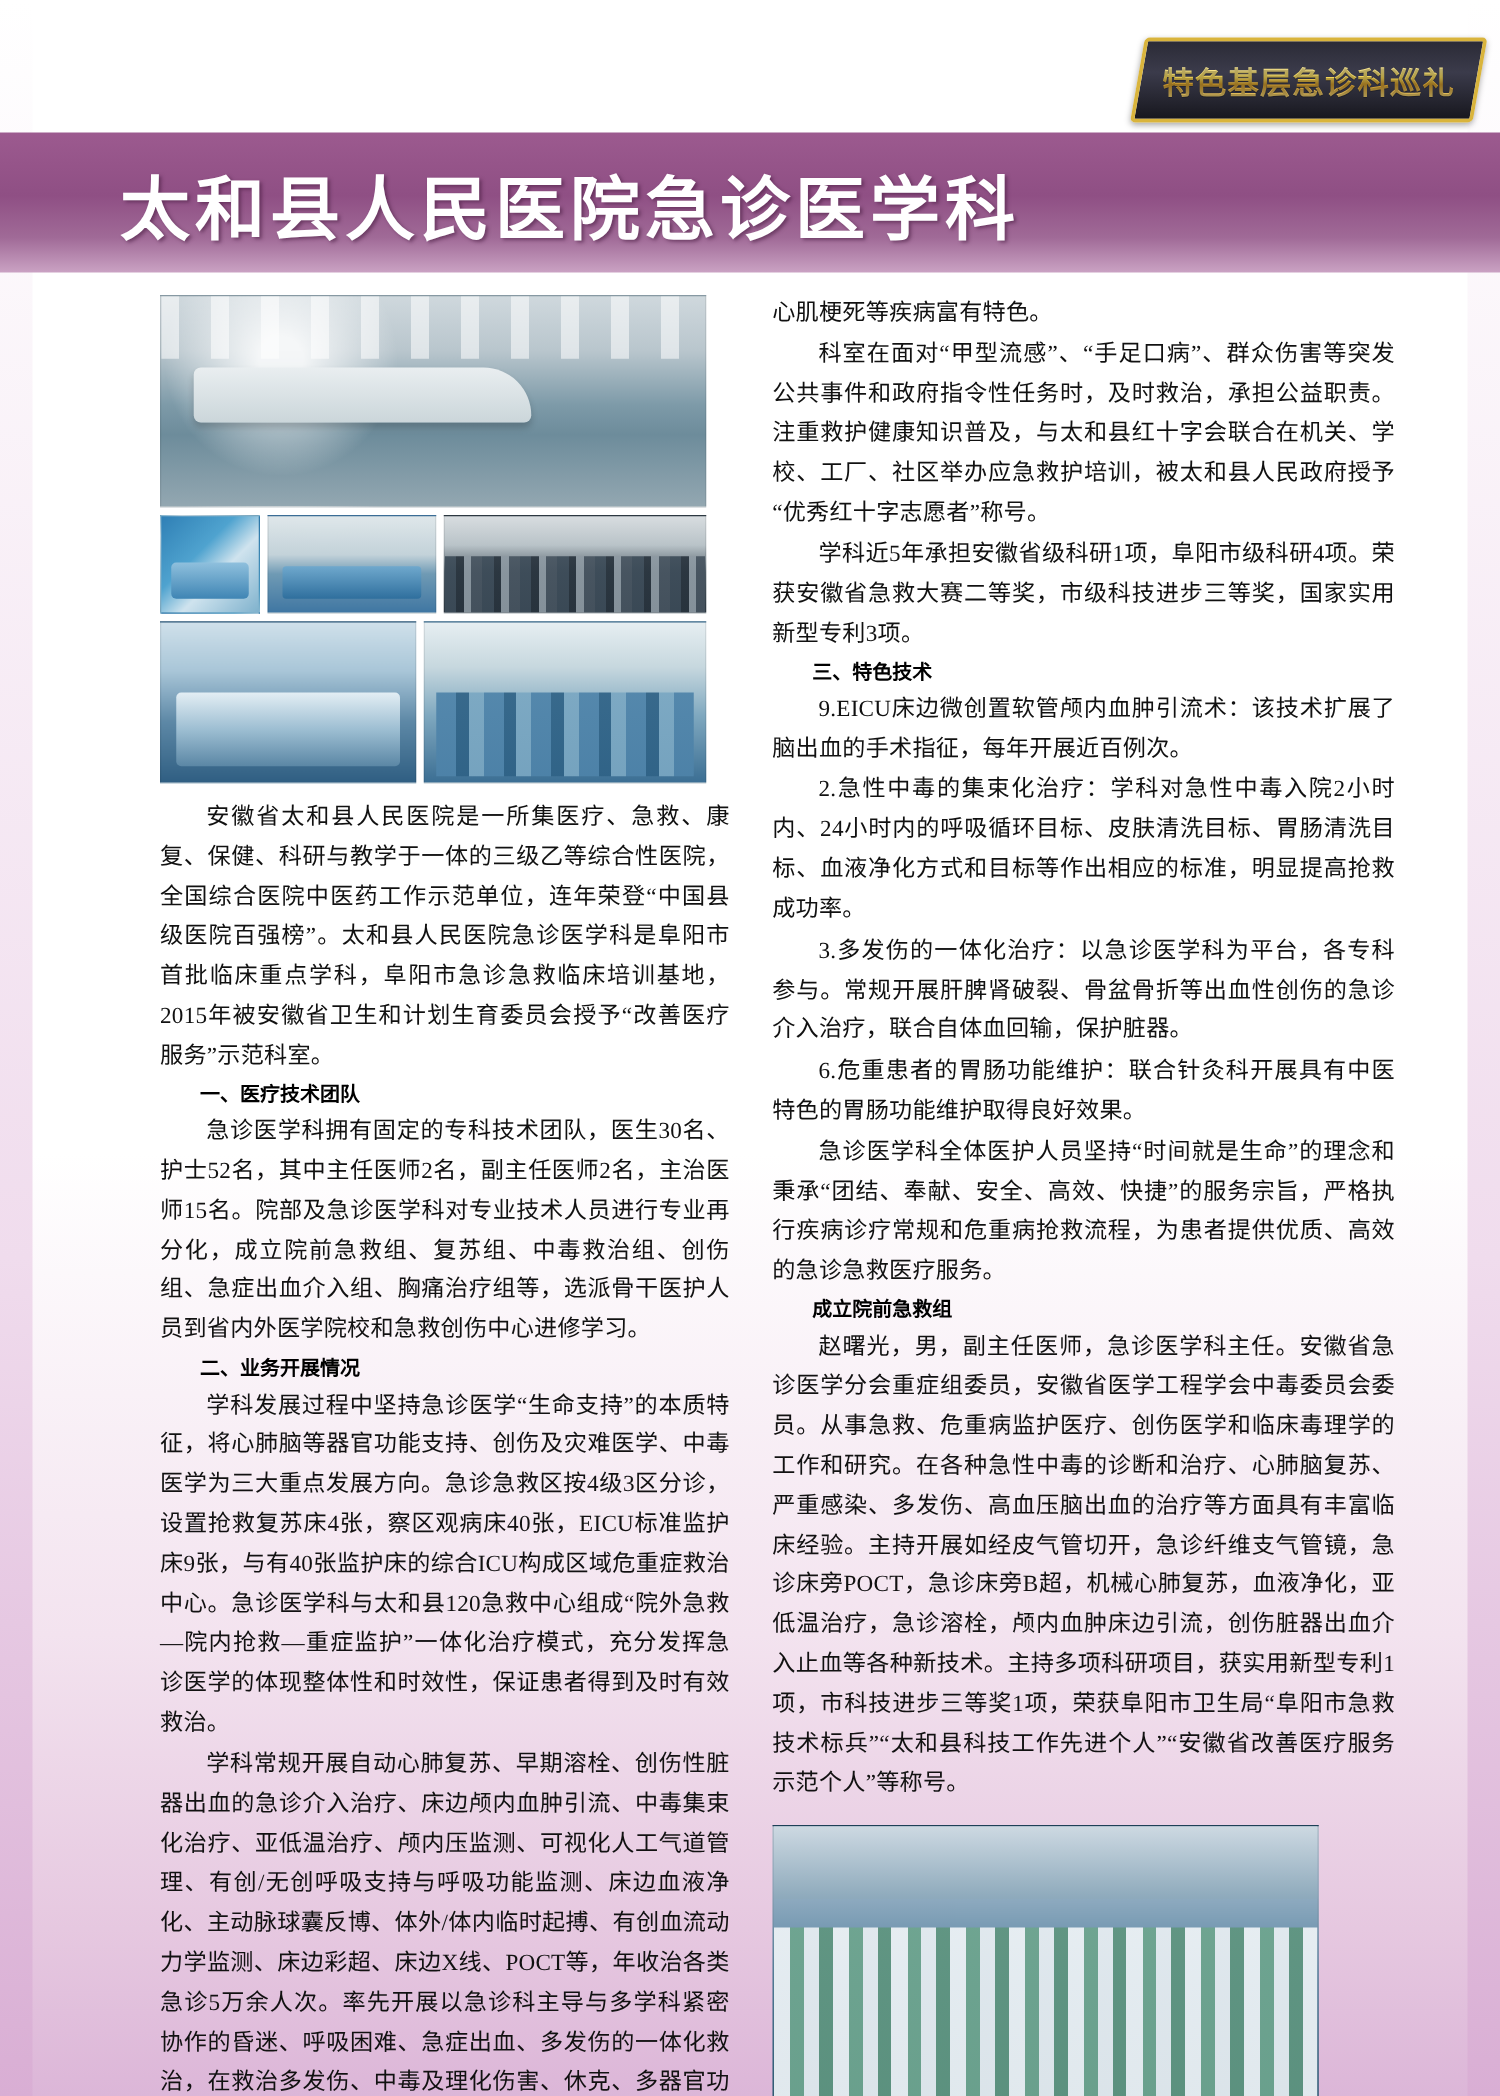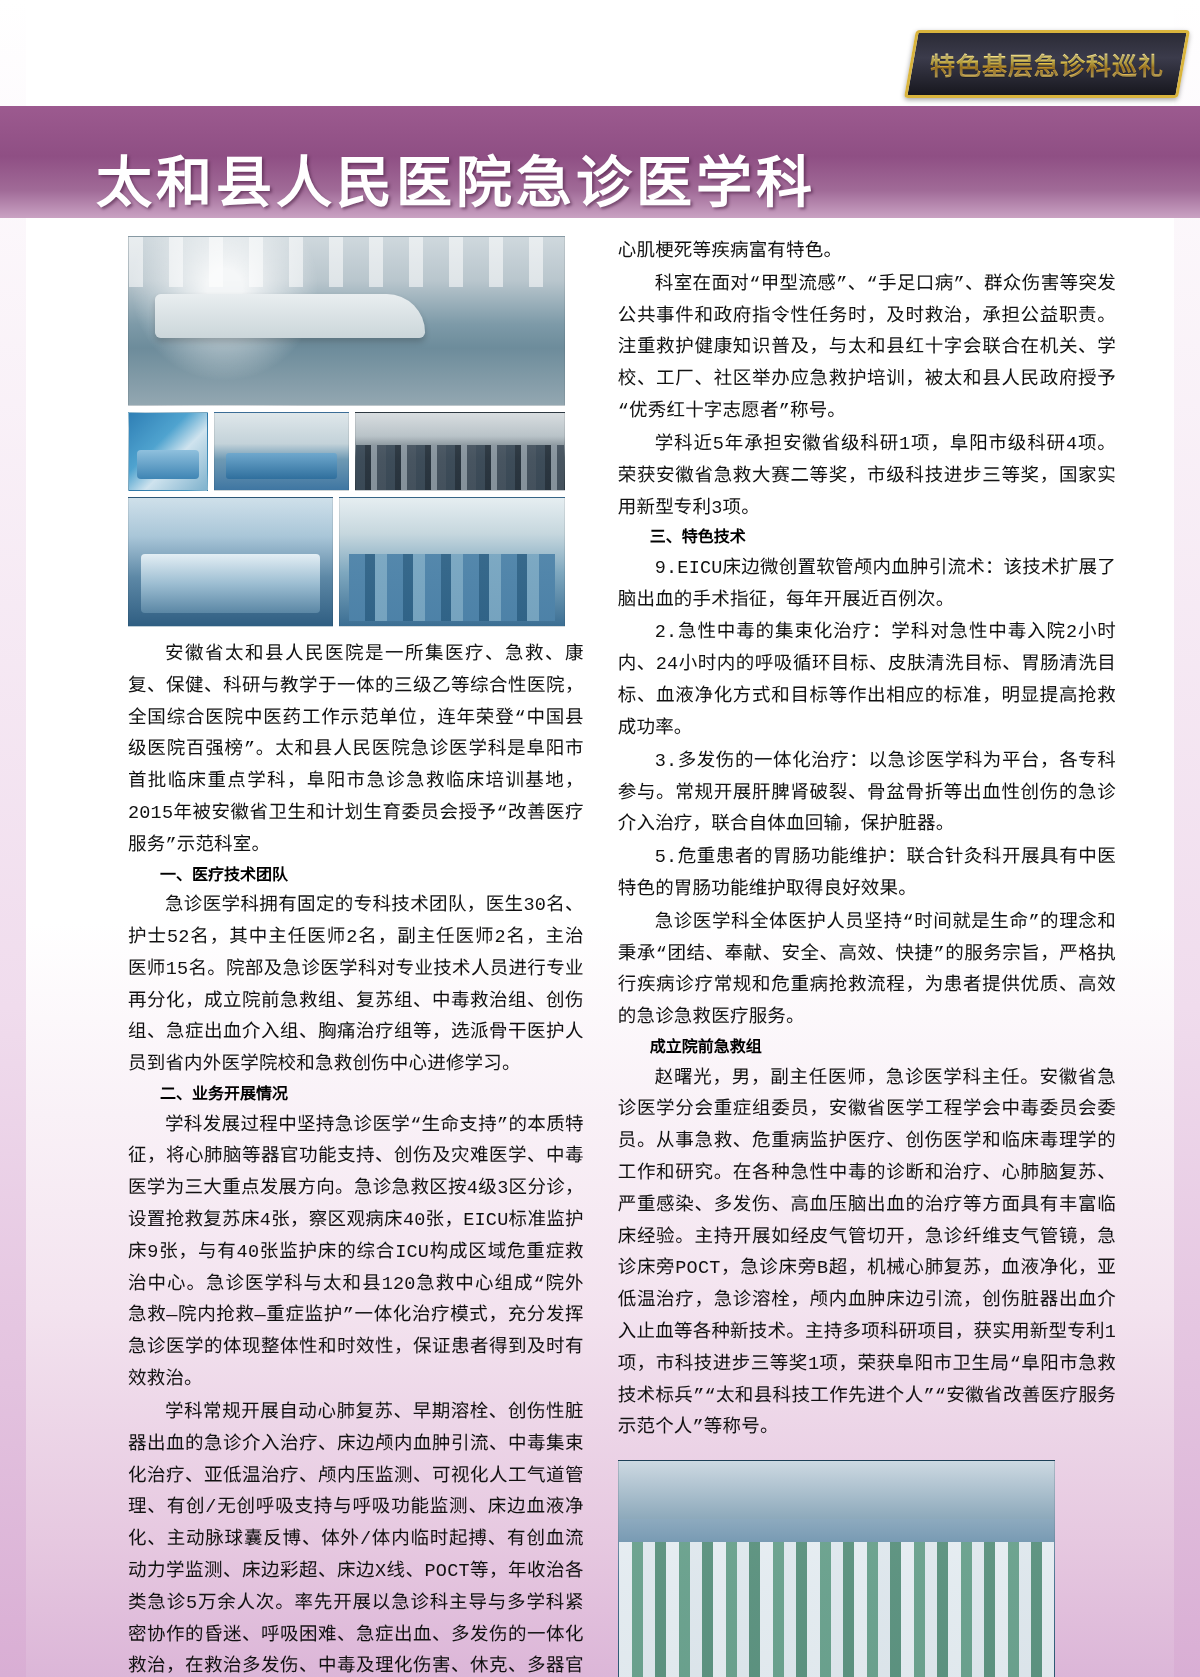--- a/index.html
+++ b/index.html
@@ -70,21 +70,21 @@
 
   
   .title-banner {
     position: absolute;
     left: 0;
     right: 0;
     top: 106px;
     height: 112px;
     background: linear-gradient(to bottom, #9c5a8f 0%, #8f4f84 45%, #a06a97 75%, #caa2c3 100%);
     display: flex;
-    align-items: flex-end;
+    align-items: center;
     z-index: 5;
   }
   .title-banner .title-text {
     margin-left: 96px;
     font-family: "DejaVu Sans", sans-serif;
     font-weight: bold;
     font-size: 56px;
     color: #ffffff;
     letter-spacing: 4px;
     text-shadow: 2px 2px 3px rgba(70,25,62,0.55);
@@ -101,21 +101,20 @@
     box-sizing: border-box;
   }
   .columns {
     display: flex;
     gap: 34px;
     height: 100%;
   }
   .col {
     width: 50%;
     box-sizing: border-box;
-    font-family: Liberation Mono, monospace;
   }
   .col-left { padding-left: 102px; }
   .col-right { padding-right: 58px; }
 
   
   .photo-grid { width: 437px; }
   .ph {
     position: relative;
     overflow: hidden;
     border: 1px solid rgba(0,0,0,0.08);
@@ -274,21 +273,21 @@
       <div class="col col-right">
 
         <p class="para">心肌梗死等疾病富有特色。</p>
         <p class="para indent">科室在面对“甲型流感”、“手足口病”、群众伤害等突发公共事件和政府指令性任务时，及时救治，承担公益职责。注重救护健康知识普及，与太和县红十字会联合在机关、学校、工厂、社区举办应急救护培训，被太和县人民政府授予“优秀红十字志愿者”称号。</p>
         <p class="para indent">学科近5年承担安徽省级科研1项，阜阳市级科研4项。荣获安徽省急救大赛二等奖，市级科技进步三等奖，国家实用新型专利3项。</p>
 
         <p class="heading">三、特色技术</p>
         <p class="para indent">9.EICU床边微创置软管颅内血肿引流术：该技术扩展了脑出血的手术指征，每年开展近百例次。</p>
         <p class="para indent">2.急性中毒的集束化治疗：学科对急性中毒入院2小时内、24小时内的呼吸循环目标、皮肤清洗目标、胃肠清洗目标、血液净化方式和目标等作出相应的标准，明显提高抢救成功率。</p>
         <p class="para indent">3.多发伤的一体化治疗：以急诊医学科为平台，各专科参与。常规开展肝脾肾破裂、骨盆骨折等出血性创伤的急诊介入治疗，联合自体血回输，保护脏器。</p>
-        <p class="para indent">5.危重患者的胃肠功能维护：联合针灸科开展具有中医特色的胃肠功能维护取得良好效果。</p>
+        <p class="para indent">6.危重患者的胃肠功能维护：联合针灸科开展具有中医特色的胃肠功能维护取得良好效果。</p>
 
         <p class="para indent">急诊医学科全体医护人员坚持“时间就是生命”的理念和秉承“团结、奉献、安全、高效、快捷”的服务宗旨，严格执行疾病诊疗常规和危重病抢救流程，为患者提供优质、高效的急诊急救医疗服务。</p>
 
         <p class="heading">成立院前急救组</p>
         <p class="para indent">赵曙光，男，副主任医师，急诊医学科主任。安徽省急诊医学分会重症组委员，安徽省医学工程学会中毒委员会委员。从事急救、危重病监护医疗、创伤医学和临床毒理学的工作和研究。在各种急性中毒的诊断和治疗、心肺脑复苏、严重感染、多发伤、高血压脑出血的治疗等方面具有丰富临床经验。主持开展如经皮气管切开，急诊纤维支气管镜，急诊床旁POCT，急诊床旁B超，机械心肺复苏，血液净化，亚低温治疗，急诊溶栓，颅内血肿床边引流，创伤脏器出血介入止血等各种新技术。主持多项科研项目，获实用新型专利1项，市科技进步三等奖1项，荣获阜阳市卫生局“阜阳市急救技术标兵”“太和县科技工作先进个人”“安徽省改善医疗服务示范个人”等称号。</p>
 
         <div class="right-photo-wrap">
           <div class="ph img-group"></div>
         </div>
       </div>

